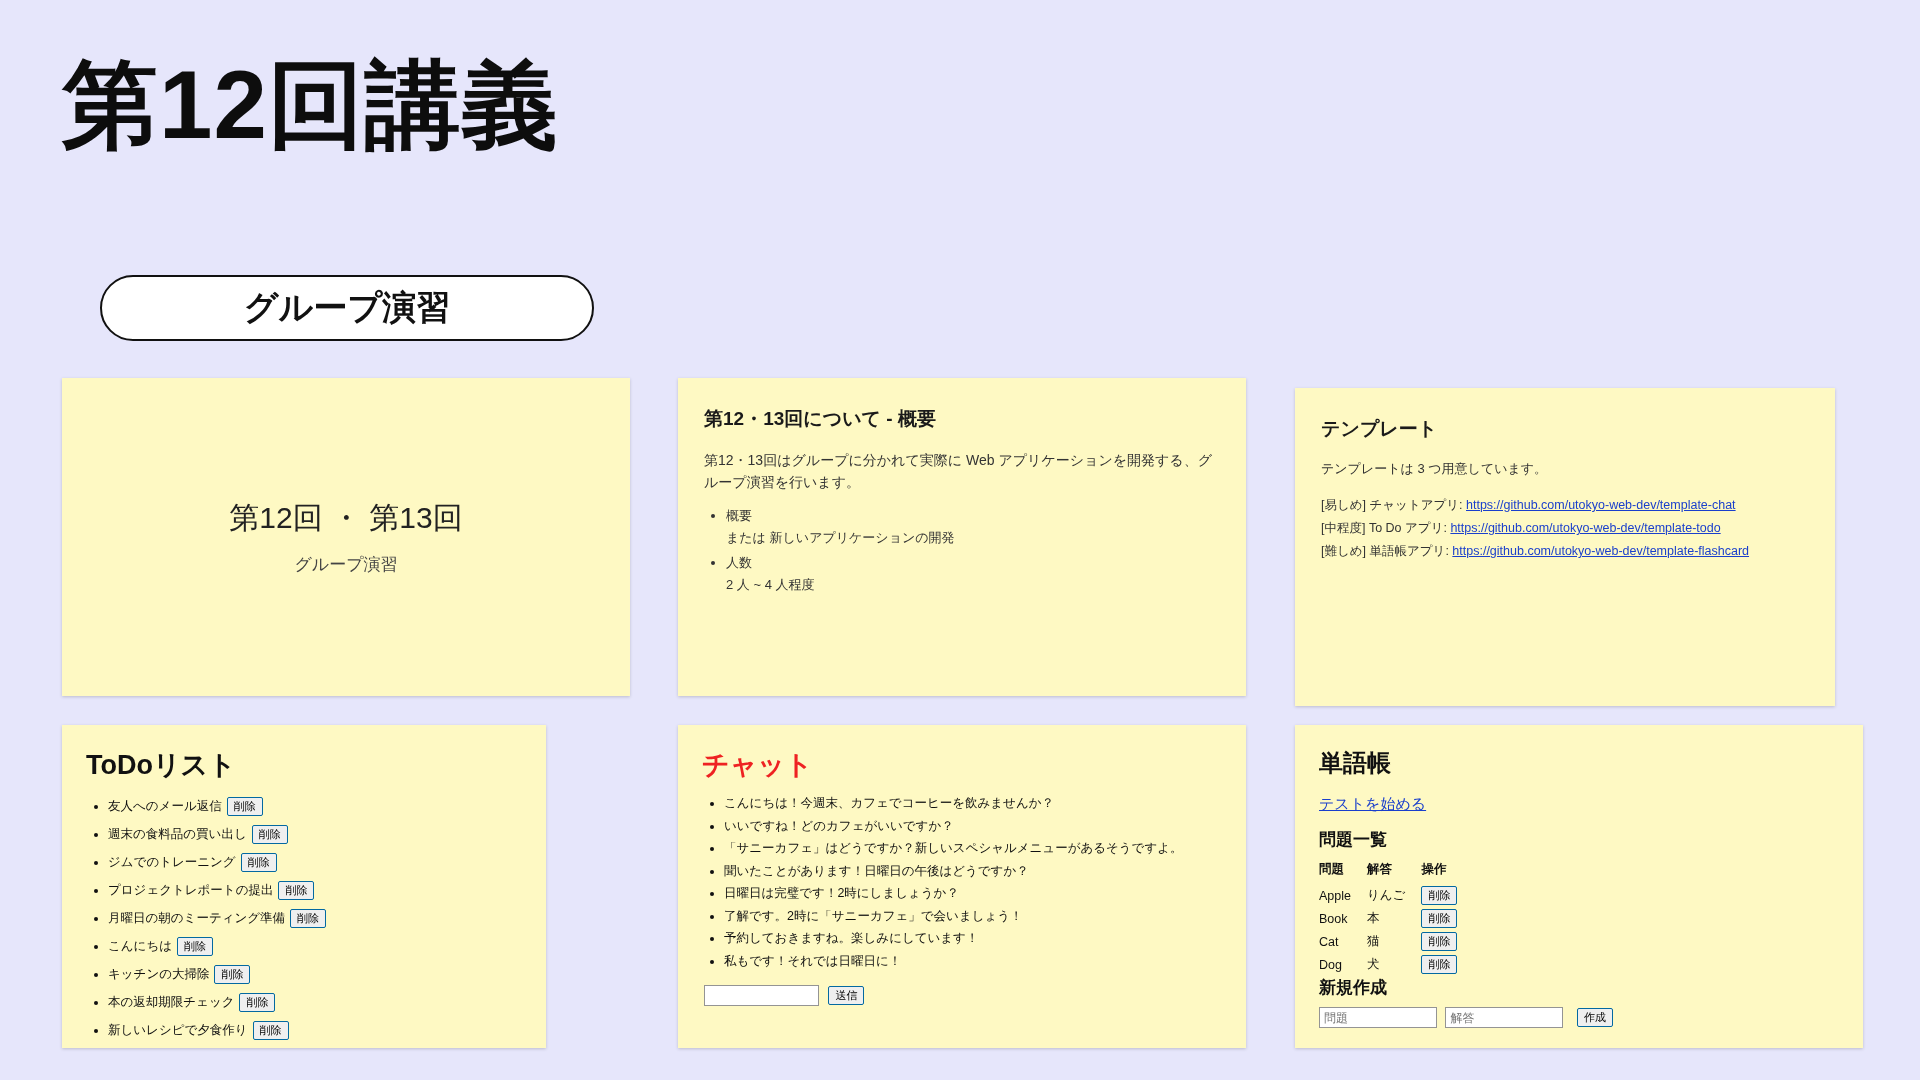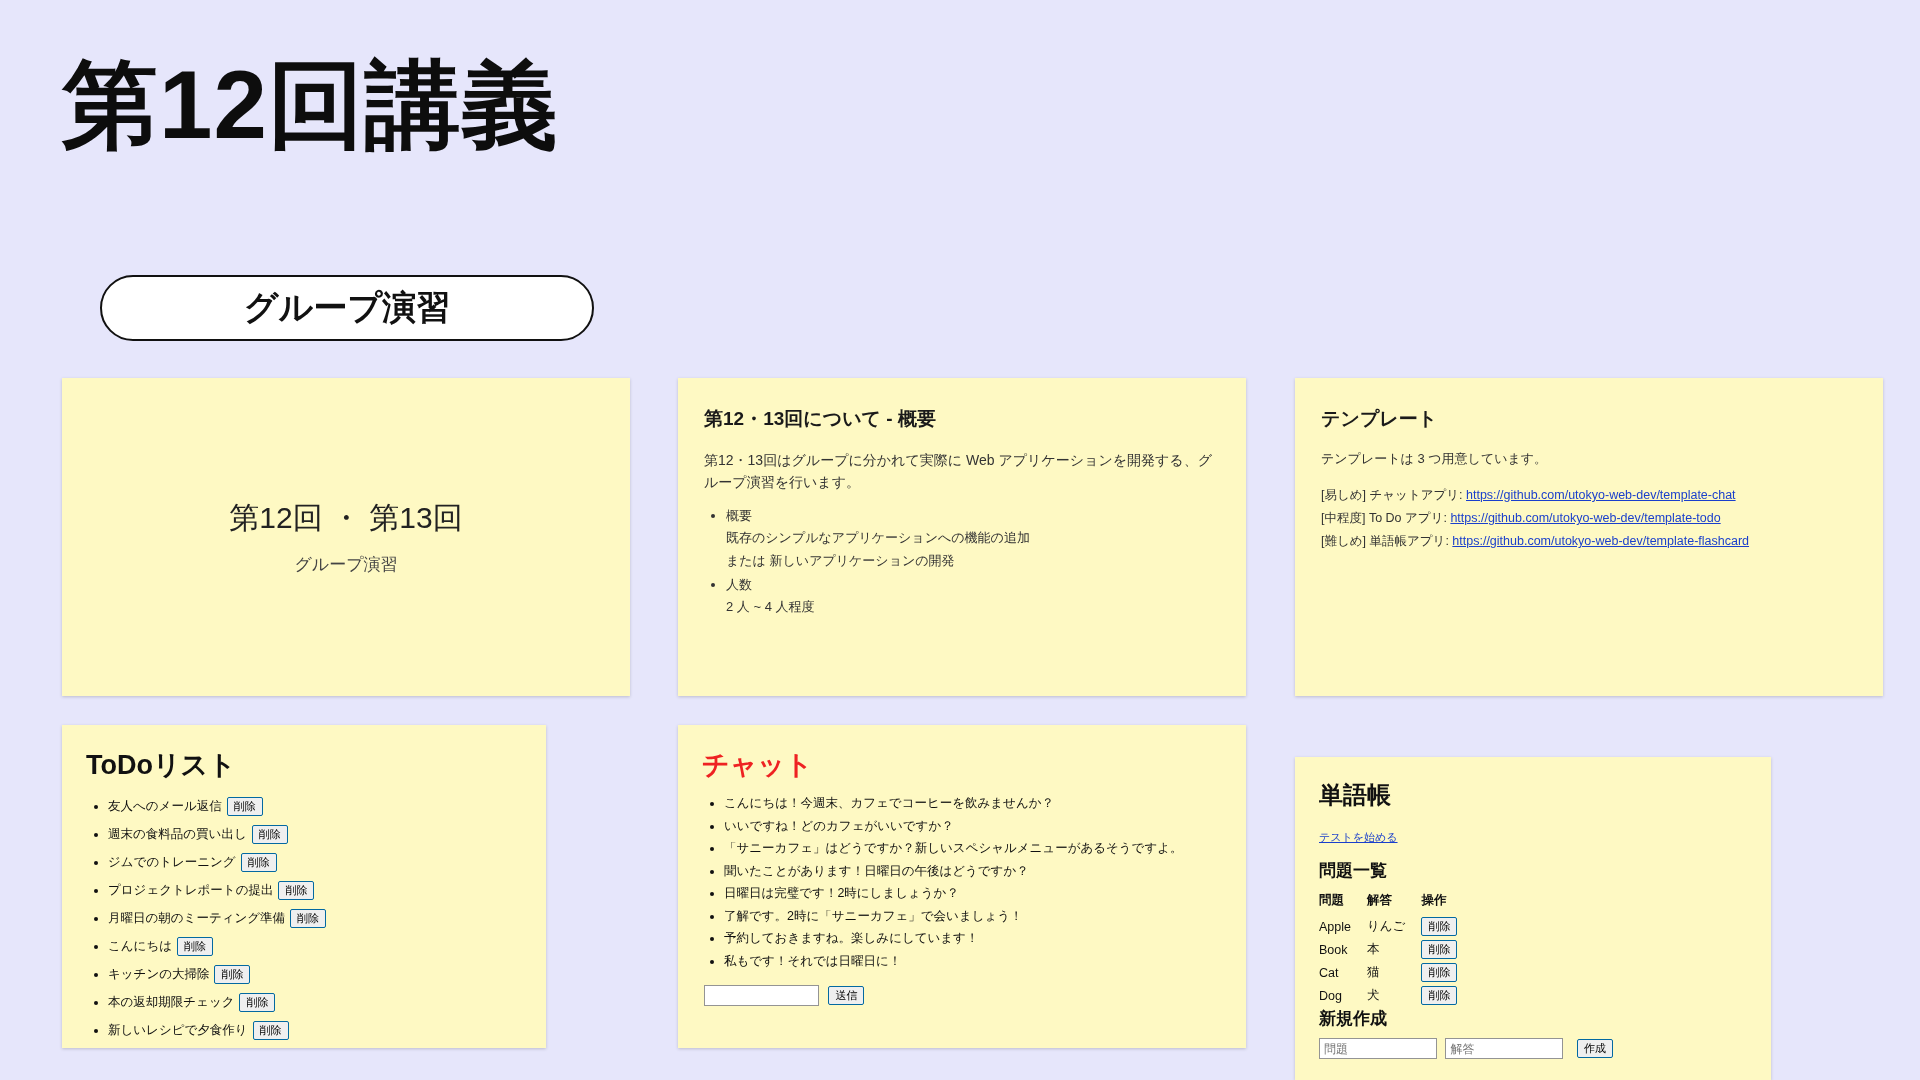--- a/index.html
+++ b/index.html
@@ -47,25 +47,25 @@
   }
   
   .card {
     position: absolute;
     background: #fef9c3;
     box-shadow: 0 1px 3px rgba(0,0,0,0.18);
   }
   
   #slide-card    { left: 62px;   top: 378px; width: 568px; height: 318px; }
   #overview-card { left: 678px;  top: 378px; width: 568px; height: 318px; }
-  #template-card { left: 1295px; top: 378px; width: 588px; height: 318px; }
+  #template-card { left: 1295px; top: 388px; width: 540px; height: 318px; }
   
   #todo-card     { left: 62px;   top: 725px; width: 484px; height: 323px; }
   #chat-card     { left: 678px;  top: 725px; width: 568px; height: 323px; }
-  #flashcard-card{ left: 1295px; top: 757px; width: 476px; height: 323px; }
+  #flashcard-card{ left: 1295px; top: 725px; width: 568px; height: 323px; }
 
   
   .slide-inner {
     height: 100%;
     display: flex;
     flex-direction: column;
     align-items: center;
     justify-content: center;
   }
   .slide-title {
@@ -174,21 +174,21 @@
   .chat-form .txt { width: 115px; }
 
   
   .fc-h1 {
     font-size: 24px;
     font-weight: 700;
     color: #111;
     margin: 0 0 16px 0;
   }
   .fc-link {
-    font-size: 11px;
+    font-size: 15px;
     color: #1a3fcc;
     text-decoration: underline;
     display: inline-block;
     margin-bottom: 14px;
     text-align: center;
   }
   .fc-h2 {
     font-size: 17px;
     font-weight: 700;
     color: #111;
@@ -230,21 +230,20 @@
     </div>
   </div>
 
   <div class="card" id="overview-card">
     <div class="card-pad">
       <h2 class="ov-title">第12・13回について - 概要</h2>
       <p class="ov-text">第12・13回はグループに分かれて実際に Web アプリケーションを開発する、グループ演習を行います。</p>
       <ul class="ov-list">
         <li>
           <span>概要</span>
-          <div class="ov-sub">既存のシンプルなアプリケーションへの機能の追加</div>
           <div class="ov-sub">または 新しいアプリケーションの開発</div>
         </li>
         <li>
           <span>人数</span>
           <div class="ov-sub">2 人 ~ 4 人程度</div>
         </li>
       </ul>
     </div>
   </div>
 

